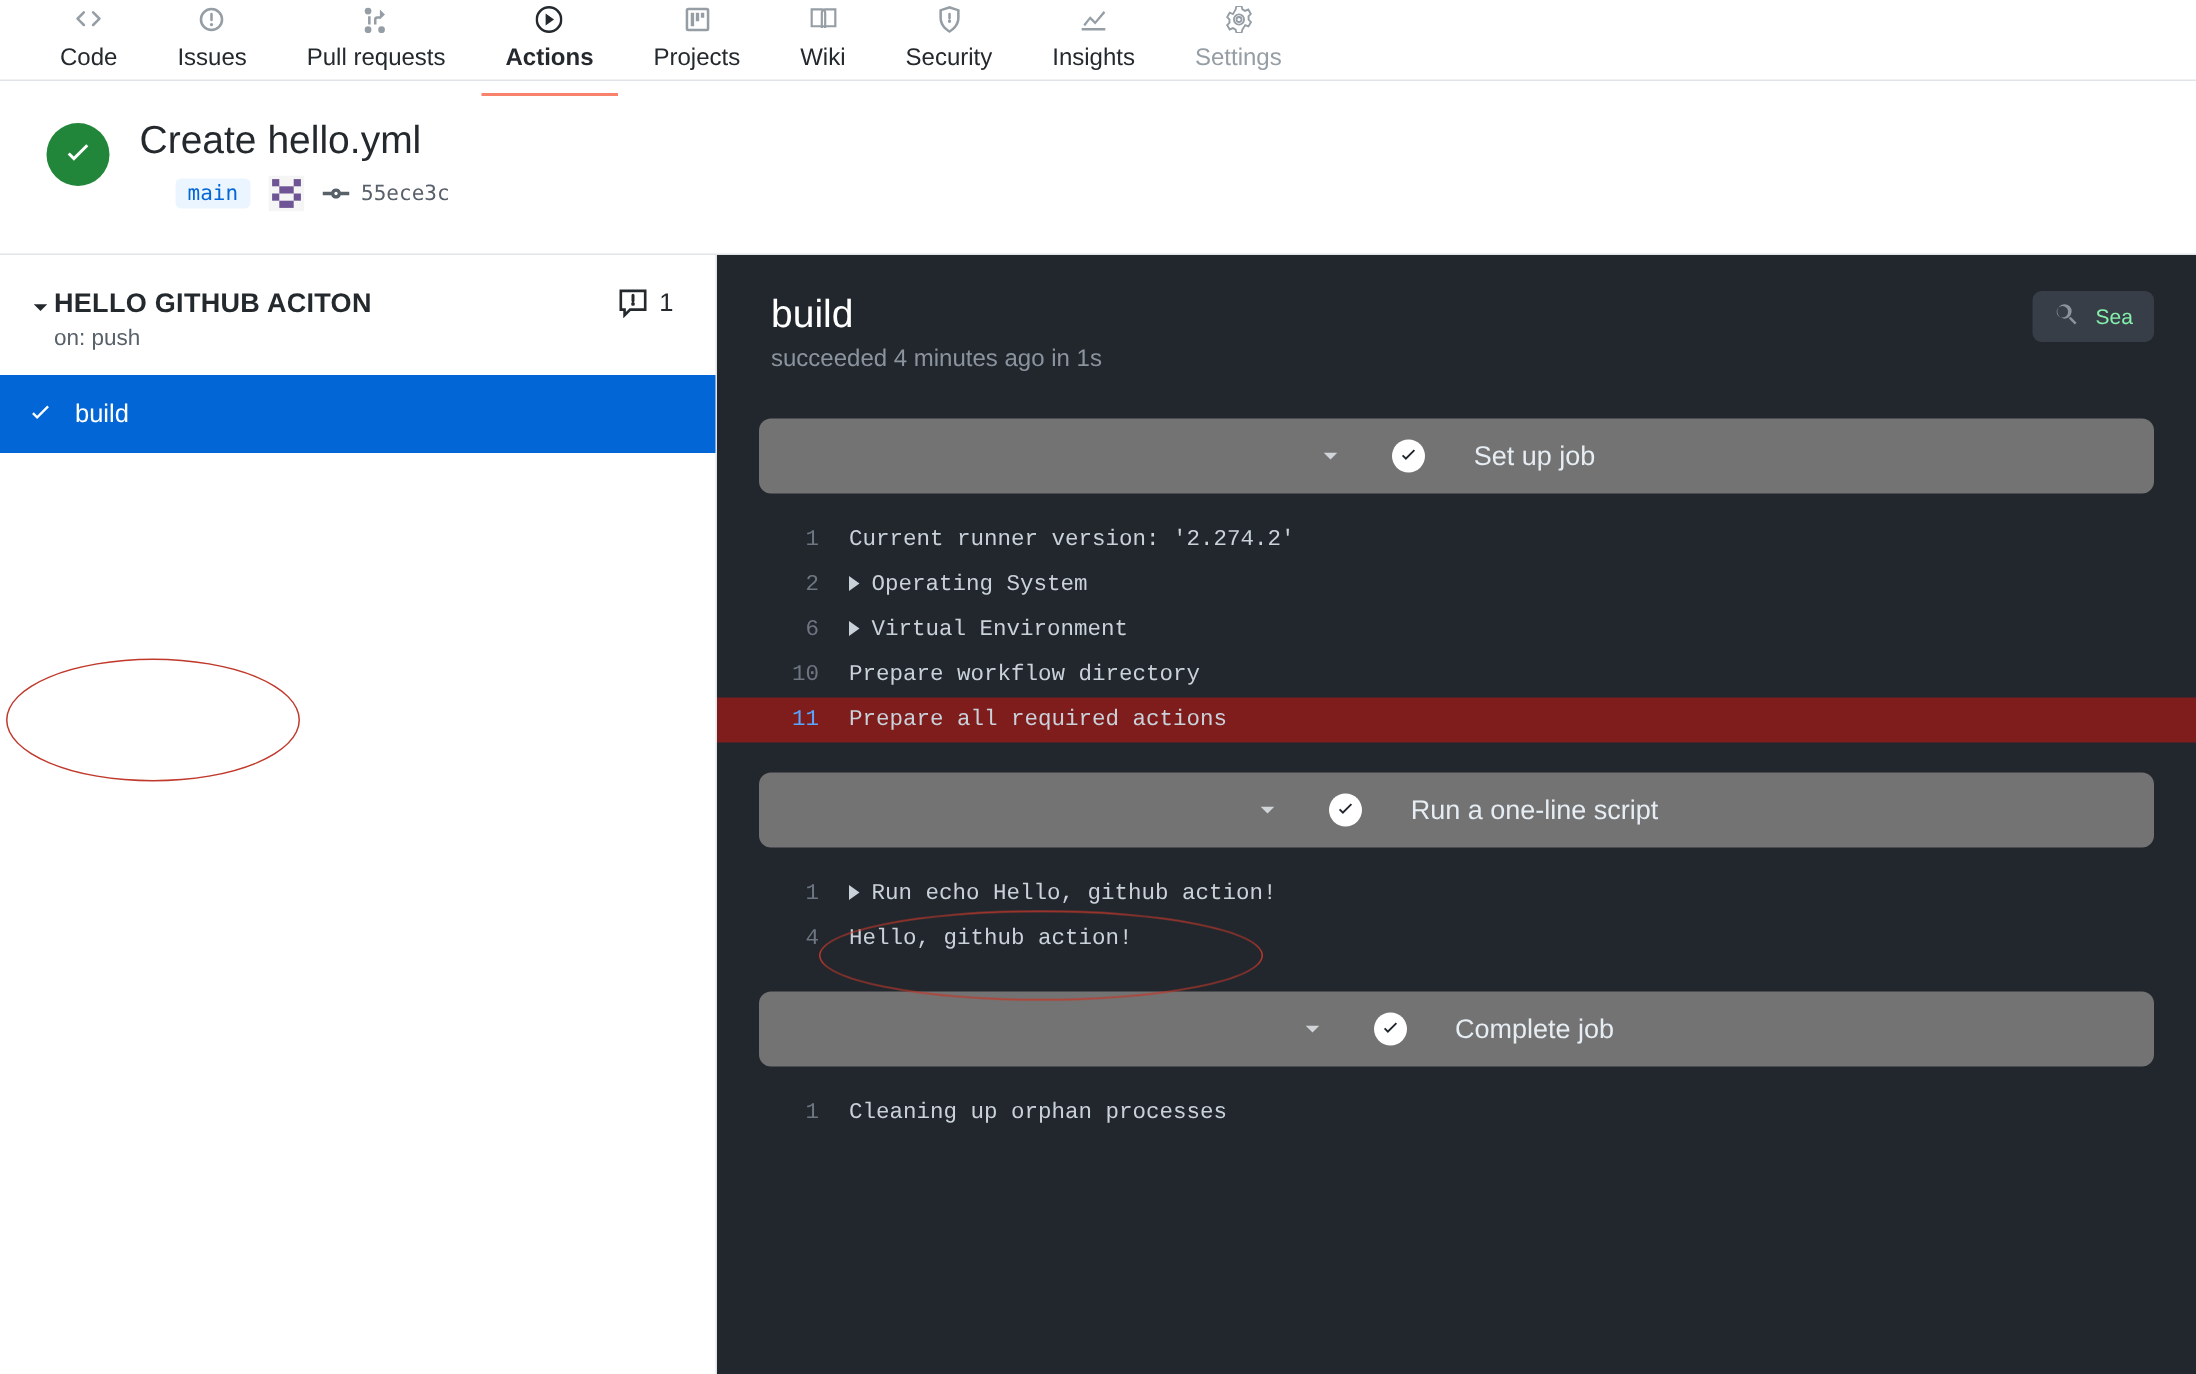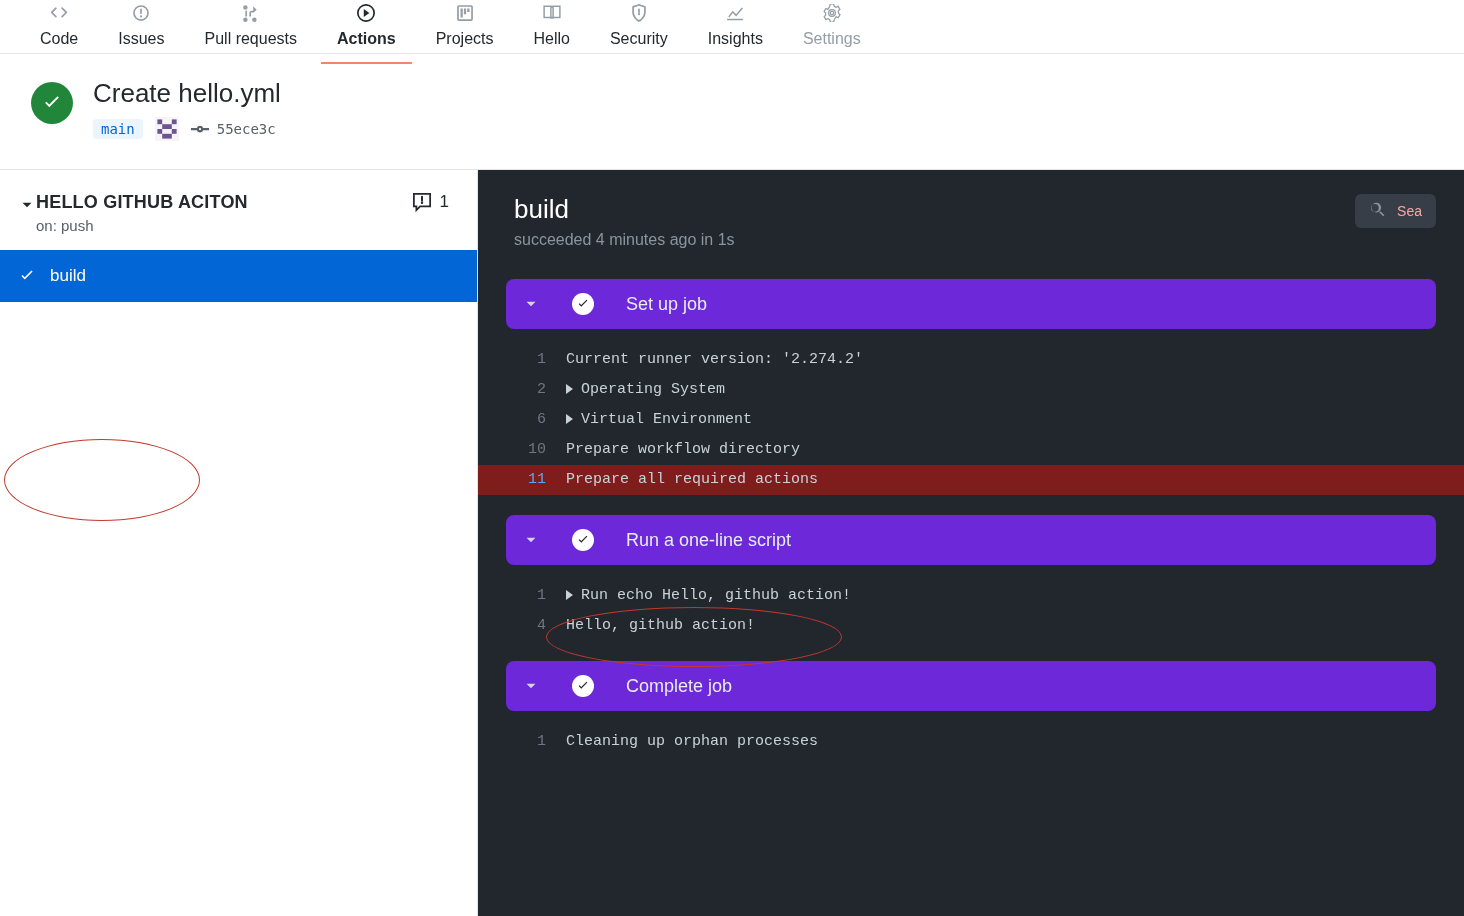--- a/index.html
+++ b/index.html
@@ -62,20 +62,21 @@
   .status-circle svg { fill: #fff; }
   .run-title { font-size: 26px; font-weight: 400; margin-bottom: 8px; }
   .run-meta { display: flex; align-items: center; gap: 12px; }
   .branch-badge {
     background: #eaf5ff;
     color: #0366d6;
     padding: 2px 8px;
     border-radius: 4px;
     font-family: SFMono-Regular, Consolas, monospace;
     font-size: 14px;
+    margin-left: 24px;
   }
   .avatar-pix {
     width: 24px; height: 24px;
   }
   .commit-link {
     display: flex; align-items: center; gap: 8px;
     color: #586069; font-family: SFMono-Regular, Consolas, monospace;
   }
 
   
@@ -130,29 +131,29 @@
     padding: 24px 28px 20px 36px;
   }
   .job-title { font-size: 26px; font-weight: 400; color: #fff; }
   .job-sub { font-size: 16px; color: #8b949e; margin-top: 6px; text-align: center; }
 
   .search-wrap {
     display: flex; align-items: center; gap: 10px;
     background: #373e47;
     border-radius: 6px;
     padding: 8px 14px;
-    color: #fca5a5;
+    color: #86efac;
   }
 
   .step {
-    background: #6d28d9;
+    background: #737373;
     border-radius: 8px;
     margin: 10px 28px 6px 28px;
     padding: 14px 16px;
-    display: flex; align-items: center; gap: 32px;
+    display: flex; align-items: center; gap: 32px; justify-content: center;
   }
   .step .chev { width: 18px; fill: #d1d5da; }
   .step-check {
     width: 22px; height: 22px; border-radius: 50%;
     background: #fff; display: flex; align-items: center; justify-content: center;
     flex-shrink: 0;
   }
   .step-check svg { fill: #22272e; }
   .step-title { font-size: 18px; color: #e6edf3; }
 
@@ -217,21 +218,21 @@
   <div class="tabnav-item">
     <svg width="18" height="18" viewBox="0 0 16 16">
         <path d="M1 2.5A1.5 1.5 0 012.5 1h11A1.5 1.5 0 0115 2.5v11a1.5 1.5 0 01-1.5 1.5h-11A1.5 1.5 0 011 13.5v-11zm1.5 0v11h11v-11h-11zM4 4h2v8H4V4zm3 0h2v5H7V4zm3 0h2v3h-2V4z"></path>
       </svg>
     <span>Projects</span>
   </div>
   <div class="tabnav-item">
     <svg width="18" height="18" viewBox="0 0 16 16">
         <path d="M1 2h6a2 2 0 012 2v9a1 1 0 00-1-1H1V2zm14 0H9a2 2 0 00-2 2v9a1 1 0 011-1h7V2z" fill="none" stroke="#959da5" stroke-width="1.3"></path>
       </svg>
-    <span>Hello</span>
+    <span>Wiki</span>
   </div>
   <div class="tabnav-item">
     <svg width="18" height="18" viewBox="0 0 16 16">
         <path d="M8 0l6 2v5c0 4-2.5 7-6 9-3.5-2-6-5-6-9V2l6-2zm0 1.6L3.5 3v4c0 3.2 2 5.7 4.5 7.3C10.5 12.7 12.5 10.2 12.5 7V3L8 1.6zM8 4a.75.75 0 01.75.75v2.5a.75.75 0 01-1.5 0v-2.5A.75.75 0 018 4zm0 6a1 1 0 100-2 1 1 0 000 2z"></path>
       </svg>
     <span>Security</span>
   </div>
   <div class="tabnav-item">
     <svg width="18" height="18" viewBox="0 0 16 16">
         <path d="M1 13h14v1.5H1V13zm1-2l4-5 3 3 5-6 1 1-6 7-3-3-3 4-1-1z"></path>

